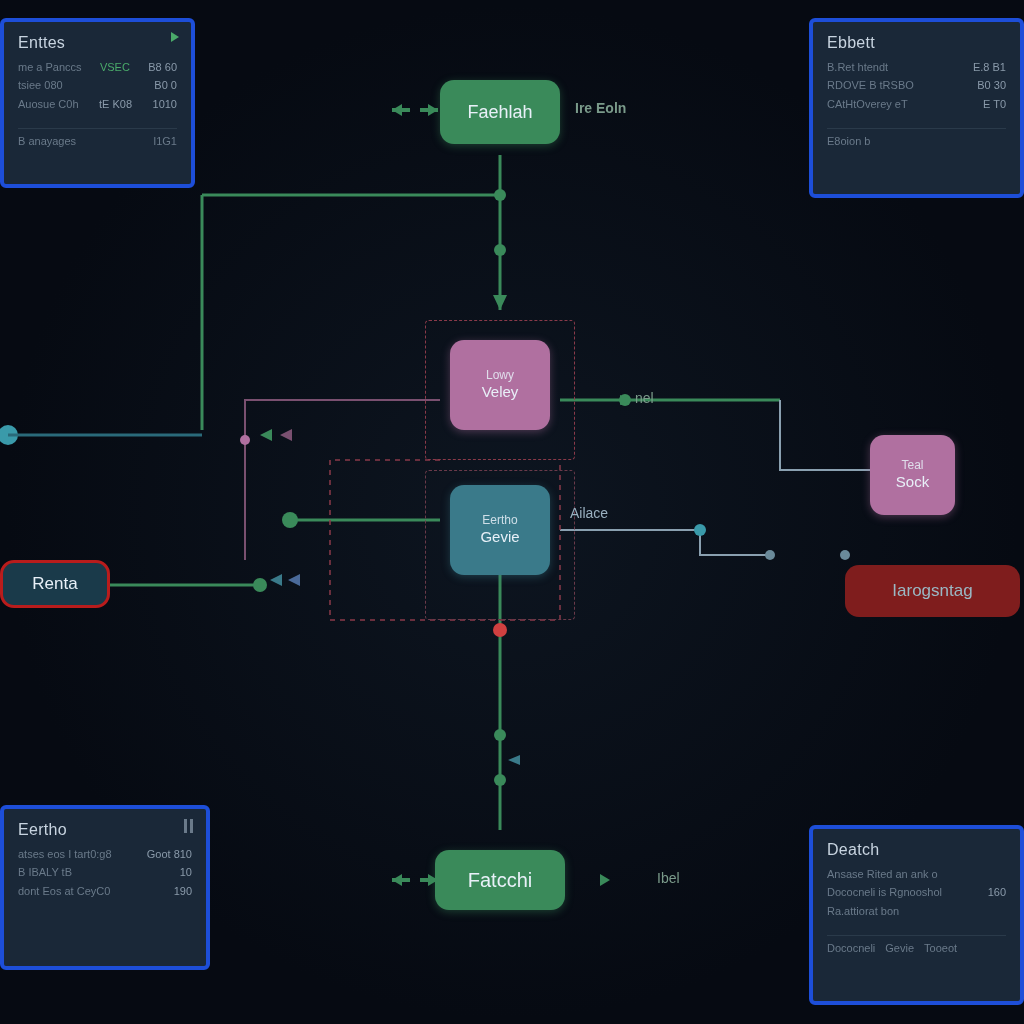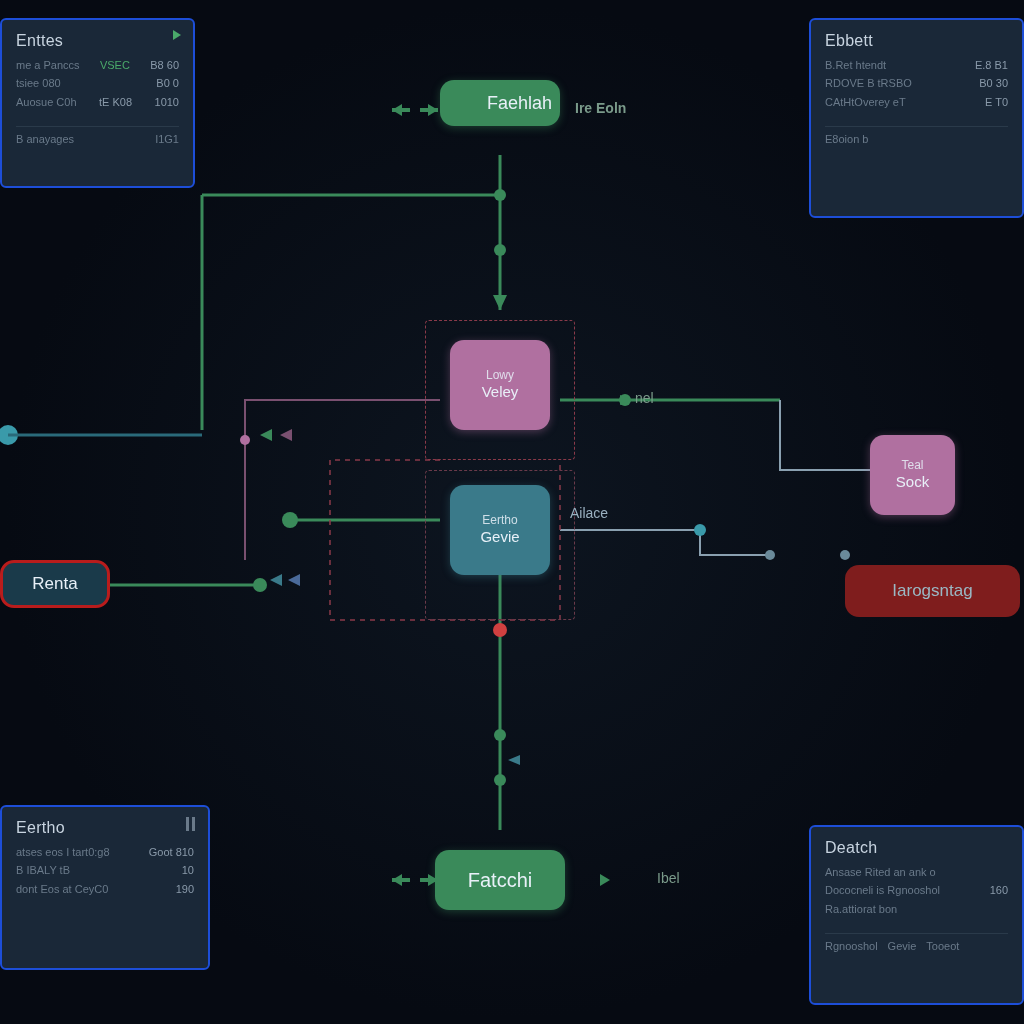--- a/index.html
+++ b/index.html
@@ -8,21 +8,21 @@
     height: 1024px;
     background: radial-gradient(ellipse at center, #0d1520 0%, #060a12 70%);
     font-family: 'Segoe UI', Arial, sans-serif;
     position: relative;
     overflow: hidden;
     color: #a8b8c8;
   }
   .panel {
     position: absolute;
     background: #1a2838;
-    border: 2px solid #1d4ed8;
+    border: 4px solid #1d4ed8;
     border-radius: 6px;
     padding: 12px 14px;
     font-size: 12px;
   }
   .panel-title {
     font-size: 16px;
     color: #c8d4e0;
     margin-bottom: 8px;
     letter-spacing: 0.3px;
   }
@@ -181,21 +181,21 @@
       <span>Auosue C0h</span>
       <span class="val">tE K08</span>
       <span class="val">1010</span>
     </div>
   <div class="panel-footer">
       <span>B anayages</span>
       <span style="margin-left:auto">I1G1</span>
     </div>
 </div>
 
-<div class="panel" style="right:0;top:18px;width:215px;height:200px;">
+<div class="panel" style="right:0;top:18px;width:215px;height:180px;">
   <div class="panel-title">Ebbett</div>
   <div class="panel-row">
       <span>B.Ret htendt</span>
       <span class="val">E.8 B1</span>
     </div>
   <div class="panel-row">
       <span>RDOVE B tRSBO</span>
       <span class="val">B0 30</span>
     </div>
   <div class="panel-row">
@@ -233,30 +233,30 @@
       <span>Ansase Rited an ank o</span>
     </div>
   <div class="panel-row">
       <span>Dococneli is Rgnooshol</span>
       <span class="val">160</span>
     </div>
   <div class="panel-row">
       <span>Ra.attiorat bon</span>
     </div>
   <div class="panel-footer">
-    <span>Rgnooshol</span>
+    <span>Dococneli</span>
     <span>Gevie</span>
     <span>Tooeot</span>
   </div>
 </div>
 
 <div class="dashed-box" style="left:425px;top:320px;width:150px;height:140px;"></div>
 <div class="dashed-box" style="left:425px;top:470px;width:150px;height:150px;border-color:#6a3a4a;"></div>
 
-<div class="node green" style="left:440px;top:80px;width:120px;height:46px;font-size:18px;align-items:flex-end;">
+<div class="node green" style="left:440px;top:80px;width:120px;height:64px;font-size:18px;">
   <span>Faehlah</span>
 </div>
 <div class="side-label" style="left:575px;top:100px;font-weight:bold;">Ire Eoln</div>
 
 <div class="node pink" style="left:450px;top:340px;width:100px;height:90px;">
   <small>Lowy</small>
   <span>Veley</span>
 </div>
 <div class="side-label" style="left:635px;top:390px;">nel</div>
 

